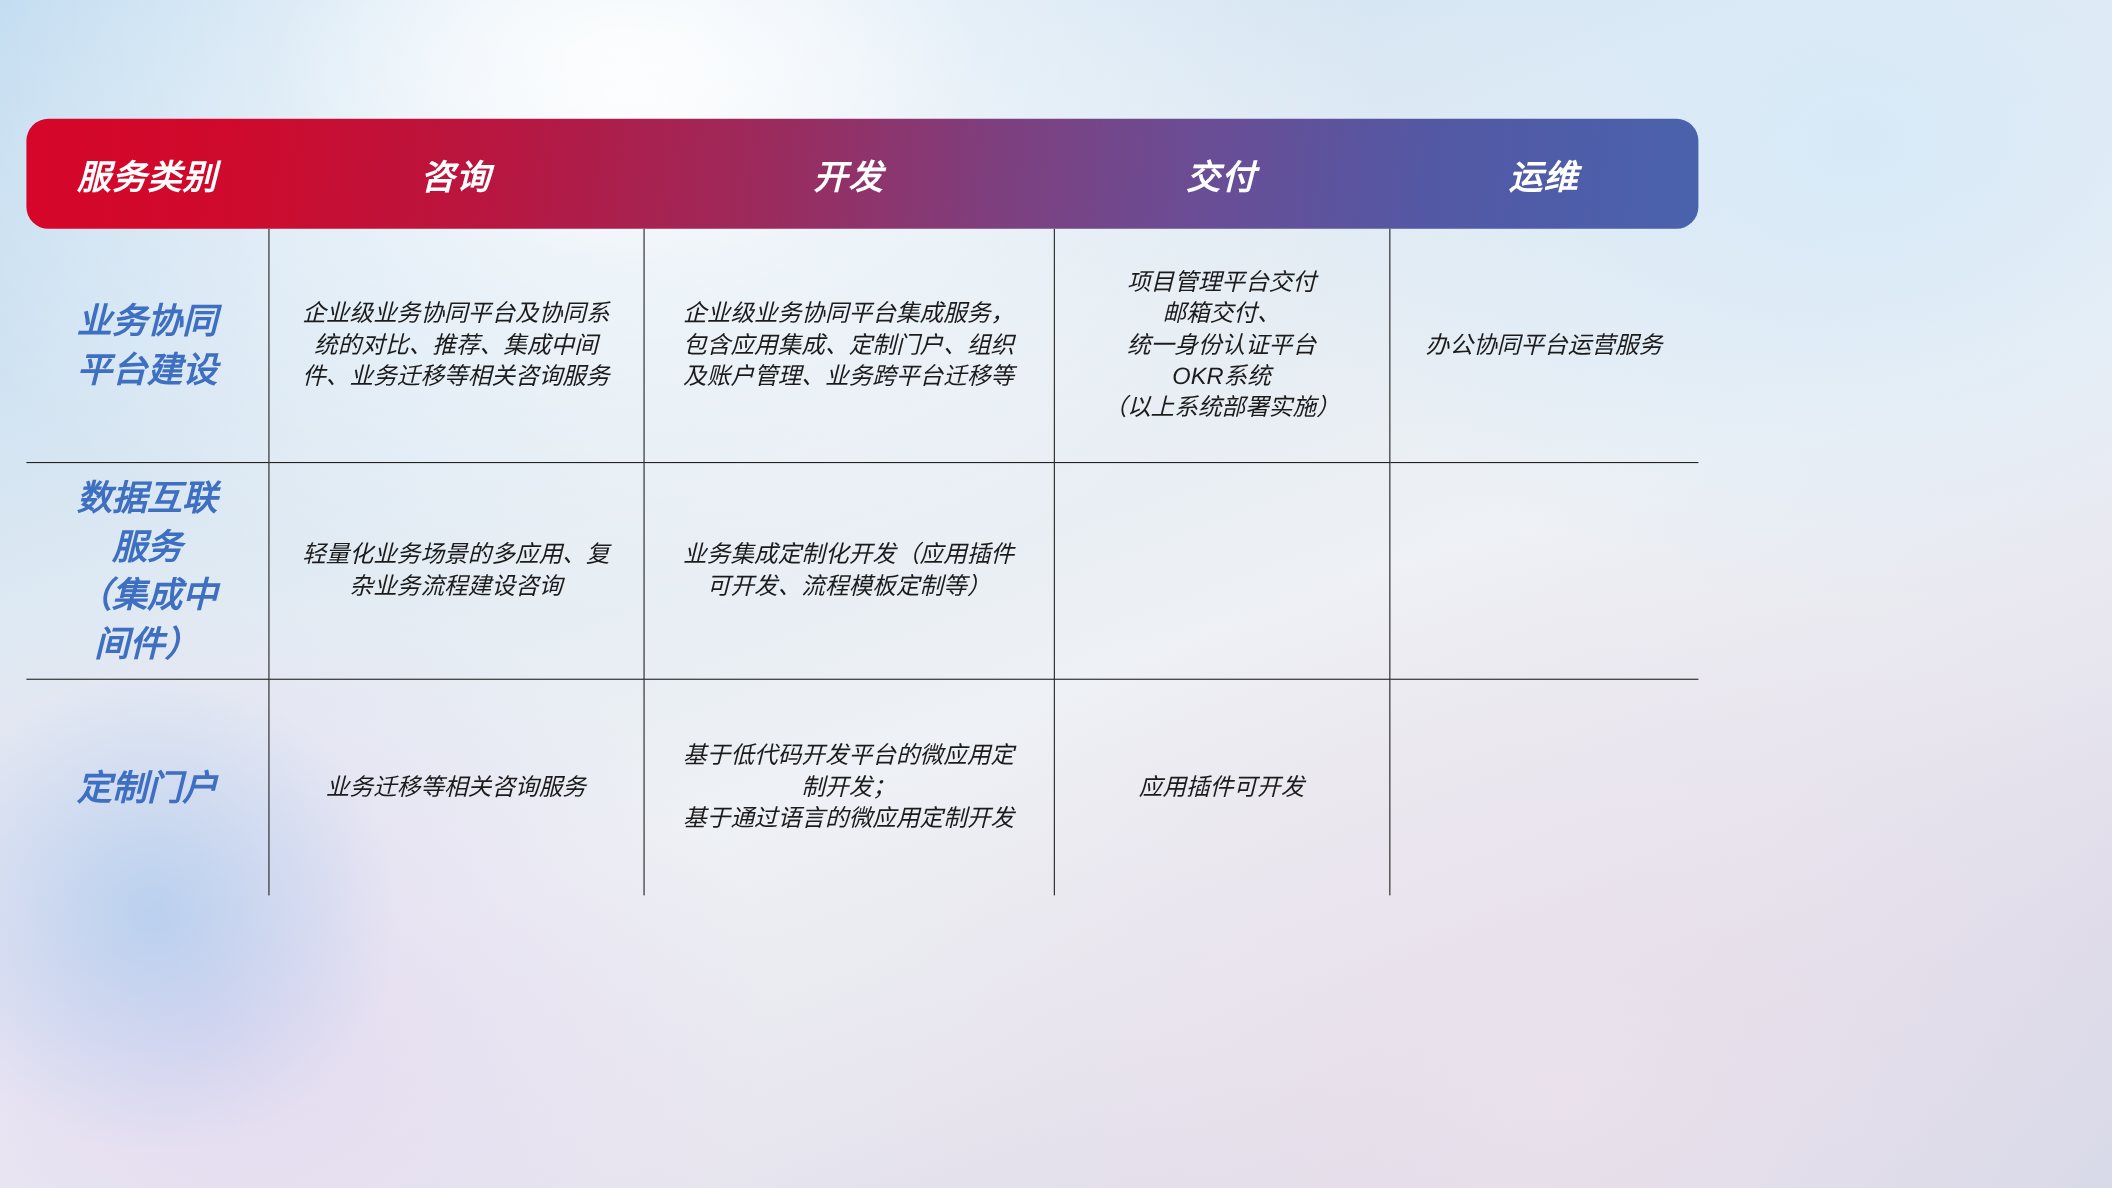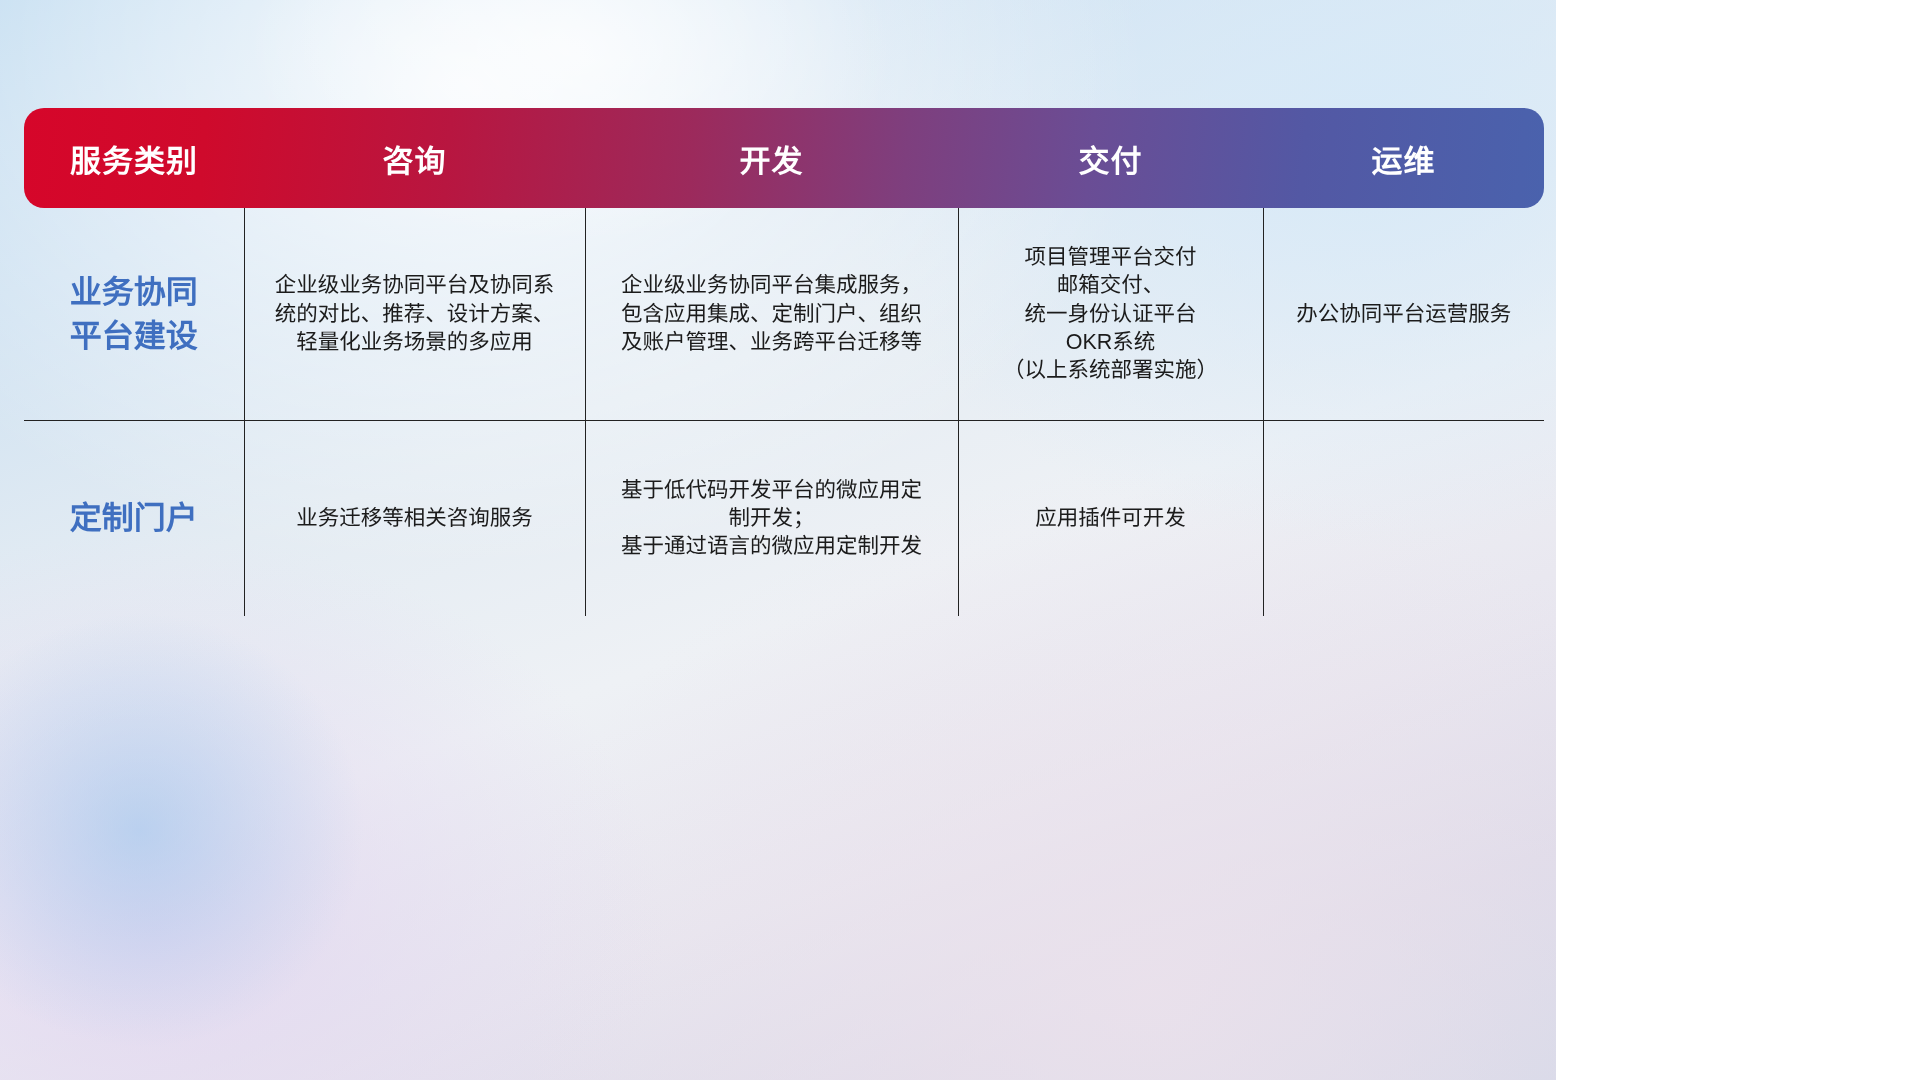--- a/index.html
+++ b/index.html
@@ -7,28 +7,29 @@
     margin: 0;
     padding: 0;
     width: 1920px;
     height: 1080px;
     overflow: hidden;
     font-family: "Liberation Sans", "DejaVu Sans", sans-serif;
   }
 
   #stage {
     position: relative;
-    width: 1556px;
+    width: 1920px;
     height: 1080px;
     background:
       radial-gradient(1100px 780px at 30% 8%, rgba(255,255,255,0.85) 0%, rgba(255,255,255,0.0) 62%),
       radial-gradient(900px 700px at 88% 12%, rgba(214,233,248,0.95) 0%, rgba(214,233,248,0) 60%),
       radial-gradient(820px 640px at 10% 86%, rgba(226,214,240,0.85) 0%, rgba(226,214,240,0) 62%),
       radial-gradient(1000px 820px at 74% 92%, rgba(236,226,236,0.8) 0%, rgba(236,226,236,0) 64%),
       linear-gradient(160deg, #bcd9ef 0%, #cfe2f2 18%, #e4ecf3 38%, #eef1f5 55%, #e8e6ef 72%, #dedbe9 86%, #d4d8e8 100%);
+    font-style: italic;
   }
 
   
   #glow-left {
     position: absolute;
     left: -180px;
     top: 520px;
     width: 640px;
     height: 620px;
     background: radial-gradient(closest-side, rgba(150,196,236,0.55), rgba(150,196,236,0) 70%);
@@ -182,24 +183,31 @@
           </th>
           <th>
             <span class="hdr-txt">运维</span>
           </th>
         </tr>
       </thead>
 
       <tbody>
         <tr class="row-0 r0">
           <td class="cat">业务协同<br>平台建设</td>
-          <td>企业级业务协同平台及协同系统的对比、推荐、设计方案、轻量化业务场景的多应用</td>
+          <td>企业级业务协同平台及协同系统的对比、推荐、集成中间件、业务迁移等相关咨询服务</td>
           <td>企业级业务协同平台集成服务，包含应用集成、定制门户、组织及账户管理、业务跨平台迁移等</td>
           <td>项目管理平台交付<br>邮箱交付、<br>统一身份认证平台<br>OKR系统<br>（以上系统部署实施）</td>
           <td class="last-col">办公协同平台运营服务</td>
+        </tr>
+        <tr class="row-1 r1">
+          <td class="cat">数据互联服务<br>（集成中间件）</td>
+          <td>轻量化业务场景的多应用、复杂业务流程建设咨询</td>
+          <td>业务集成定制化开发（应用插件可开发、流程模板定制等）</td>
+          <td></td>
+          <td class="last-col"></td>
         </tr>
         <tr class="row-2 r2">
           <td class="cat">定制门户</td>
           <td>业务迁移等相关咨询服务</td>
           <td>基于低代码开发平台的微应用定制开发；<br>基于通过语言的微应用定制开发</td>
           <td>应用插件可开发</td>
           <td class="last-col"></td>
         </tr>
       </tbody>
     </table>

